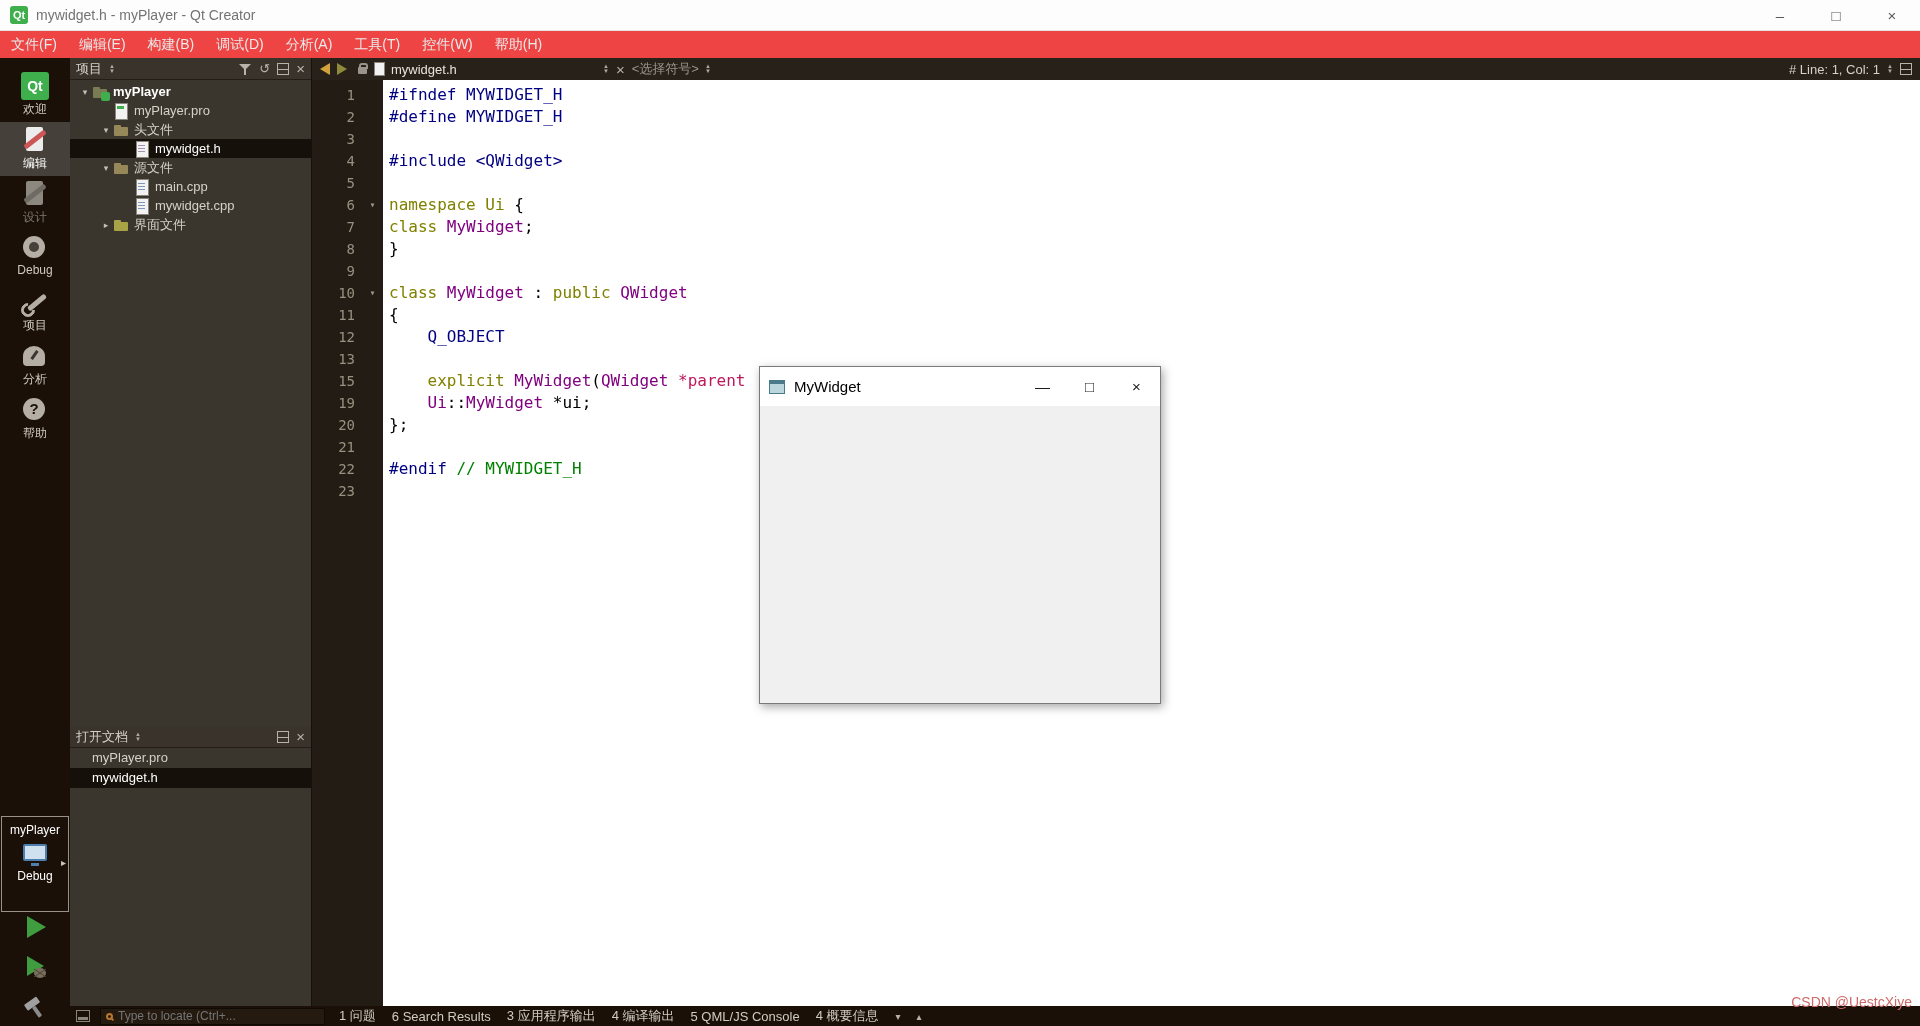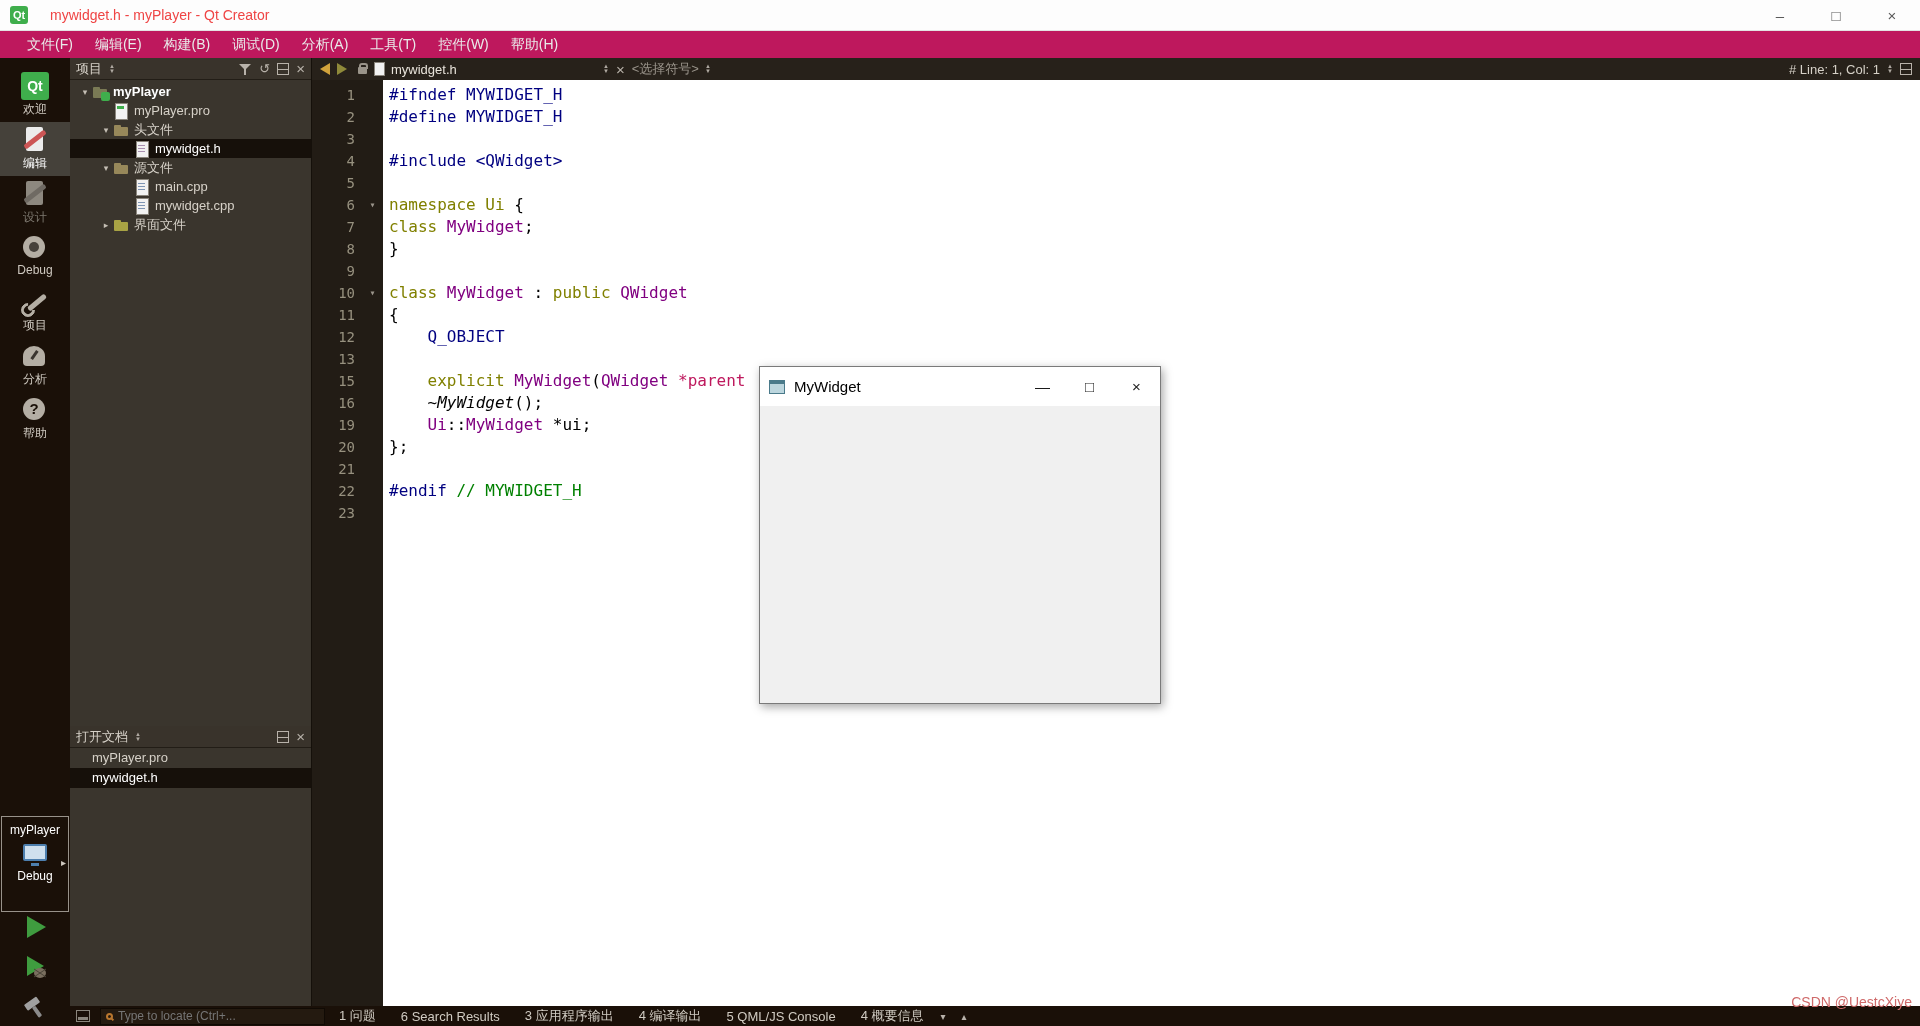--- a/index.html
+++ b/index.html
@@ -5,28 +5,28 @@
   * { margin:0; padding:0; box-sizing:border-box; }
   html,body { width:1920px; height:1026px; overflow:hidden; background:#000;
               font-family:"Liberation Sans", sans-serif; }
   #root { position:relative; width:1920px; height:1026px; background:#fff; overflow:hidden; }
 
   
   .titlebar { position:absolute; top:0; left:0; right:0; height:31px; background:#fdfdfd;
               display:flex; align-items:center; padding-left:10px; border-bottom:1px solid #e3e3e3; }
   .qt-logo { width:18px; height:18px; background:#3fae4c; border-radius:3px; color:#fff;
              font-weight:bold; font-size:11px; line-height:18px; text-align:center; }
-  .title-text { color:#ef4444; font-size:14px; margin-left:22px; }
+  .title-text { color:#737373; font-size:14px; margin-left:8px; }
   .win-controls { margin-left:auto; display:flex; height:100%; }
   .win-btn { width:56px; display:flex; align-items:center; justify-content:center;
              color:#5a5a5a; font-size:15px; }
 
   
-  .menubar { position:absolute; top:31px; left:0; right:0; height:27px; background:#be185d;
-             display:flex; align-items:center; padding-left:16px; }
+  .menubar { position:absolute; top:31px; left:0; right:0; height:27px; background:#ef4444;
+             display:flex; align-items:center; padding-left:0; }
   .menu-item { color:#eaeaea; font-size:14px; padding:0 11px; line-height:27px; white-space:nowrap; }
 
   
   .modebar { position:absolute; top:58px; left:0; bottom:0; width:70px; background:#1a1008; }
   .mode-items { padding-top:10px; }
   .mode-item { height:54px; text-align:center; padding-top:4px; }
   .mode-item.active { background:#45413a; }
   .mode-label { color:#cfc9c0; font-size:12px; margin-top:1px; }
   .mode-item.active .mode-label { color:#ffffff; }
   .mode-item.disabled .mode-label { color:#7d786f; }
@@ -414,25 +414,20 @@
           <span class="ln">13</span>
           <span class="fold"></span>
           <span class="ct"></span>
         </div>
         <div class="code-line">
           <span class="ln">15</span>
           <span class="fold"></span>
           <span class="ct"><span style="color: rgb(0, 0, 0);">    </span><span style="color: rgb(128, 128, 0);">explicit</span><span style="color: rgb(0, 0, 0);"> </span><span style="color: rgb(128, 0, 128);">MyWidget</span><span style="color: rgb(0, 0, 0);">(</span><span style="color: rgb(128, 0, 128);">QWidget</span><span style="color: #be185d;"> *parent</span></span>
         </div>
         <div class="code-line">
-          <span class="ln">16</span>
-          <span class="fold"></span>
-          <span class="ct"><span style="color: rgb(0, 0, 0);">    </span><span style="color: rgb(0, 0, 0); font-style: italic;">~MyWidget</span><span style="color: rgb(0, 0, 0);">();</span></span>
-        </div>
-        <div class="code-line">
           <span class="ln">19</span>
           <span class="fold"></span>
           <span class="ct"><span style="color: rgb(0, 0, 0);">    </span><span style="color: rgb(128, 0, 128);">Ui</span><span style="color: rgb(0, 0, 0);">::</span><span style="color: rgb(128, 0, 128);">MyWidget</span><span style="color: rgb(0, 0, 0);"> *ui;</span></span>
         </div>
         <div class="code-line">
           <span class="ln">20</span>
           <span class="fold"></span>
           <span class="ct"><span style="color: rgb(0, 0, 0);">};</span></span>
         </div>
         <div class="code-line">
@@ -465,21 +460,21 @@
     </div>
     <div class="appwin-content"></div>
   </div>
 
   <div class="statusbar">
     <span class="out-toggle-icon"></span>
     <span class="locator">
       <span class="magnifier-icon"></span>
       <input type="text" placeholder="Type to locate (Ctrl+..." style="">
     </span>
-    <span style="display:flex;align-items:center;gap:17px;justify-content:center;">
+    <span style="display:flex;align-items:center;gap:8px;justify-content:center;">
         <span class="pane-btn">1 问题</span>
         <span class="pane-btn">6 Search Results</span>
         <span class="pane-btn">3 应用程序输出</span>
         <span class="pane-btn">4 编译输出</span>
         <span class="pane-btn">5 QML/JS Console</span>
         <span class="pane-btn">4 概要信息</span>
       </span>
     <span class="pane-chevron down"></span>
     <span class="pane-chevron up"></span>
   </div>

